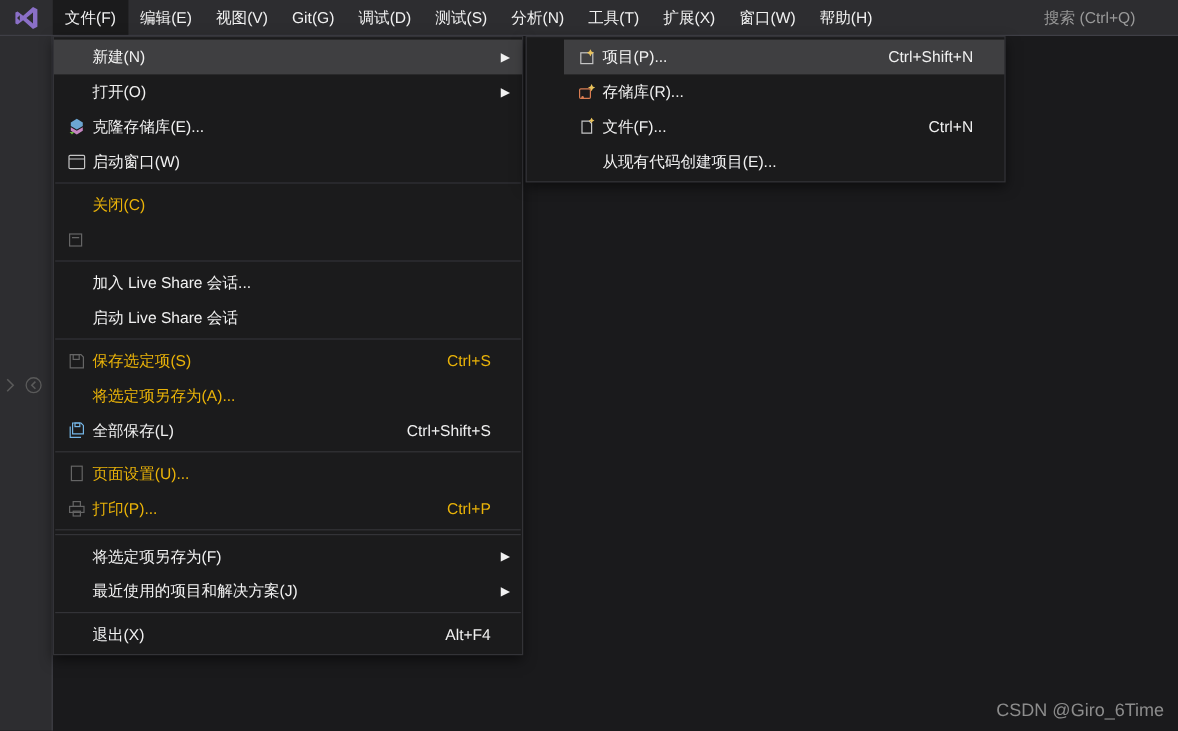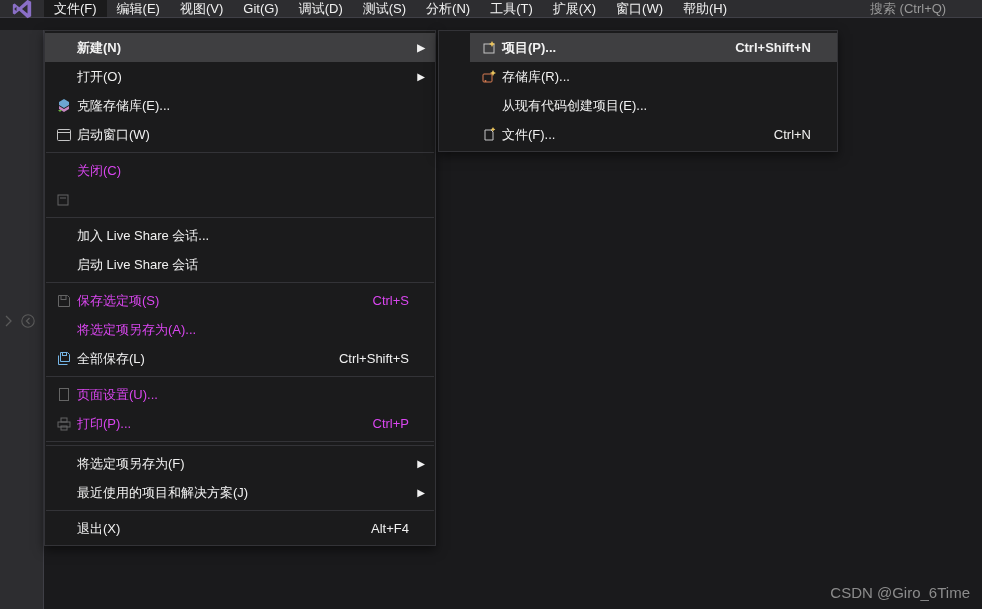--- a/index.html
+++ b/index.html
@@ -6,21 +6,21 @@
   body {
     width: 982px; height: 609px;
     background: #1a1a1c;
     font-family: "Microsoft YaHei", "Segoe UI", Arial, sans-serif;
     font-size: 13px;
     color: #f1f1f1;
     overflow: hidden;
     position: relative;
   }
   .menubar {
-    position: absolute; top: 0; left: 0; right: 0; height: 18px;
+    position: absolute; top: 0; left: 0; right: 0; height: 30px;
     background: #2d2d30;
     display: flex; align-items: stretch;
     border-bottom: 1px solid #3f3f46;
   }
   .logo {
     width: 44px; display: flex; align-items: center; justify-content: center;
   }
   .menubar-items { display: flex; align-items: stretch; }
   .menubar-item {
     padding: 0 10px; display: flex; align-items: center;
@@ -52,22 +52,22 @@
   }
   .dd-file { top: 30px; left: 44px; }
   .dd-new  { top: 30px; left: 438px; width: 400px; min-width: 400px; padding-left: 31px; }
   .mi {
     display: flex; align-items: center;
     height: 29px;
     padding: 0 26px 0 6px;
     color: #f1f1f1; cursor: default;
     position: relative;
   }
-  .mi.hover { background: #3f3f41; font-weight: bold; }
-  .mi.disabled { color: #d946ef; }
+  .mi.hover { background: #3f3f41; }
+  .mi.disabled { color: #eab308; }
   .mi .icon { width: 26px; display:flex; align-items:center; justify-content:center; flex-shrink:0; }
   .mi .label { flex: 1; }
   .mi .shortcut { margin-left: 24px; color: inherit; }
   .mi .chev { position: absolute; right: 10px; font-size: 10px; color:#f1f1f1; }
   .sep { height: 1px; background: #333337; margin: 3px 1px; }
   .watermark {
     position: absolute; right: 12px; bottom: 8px;
     color: #8c8c8c; font-size: 15px;
   }
   svg { display: block; }
@@ -247,28 +247,28 @@
     <span class="icon">
       <svg width="16" height="16" viewBox="0 0 16 16">
           <rect x="2" y="5" width="9" height="8" rx="1" fill="none" stroke="#d97d52"></rect>
           <circle cx="4.5" cy="12" r="1" fill="#d97d52"></circle>
           <path d="M12 1l1 2 2 1-2 1-1 2-1-2-2-1 2-1z" fill="#eac35c"></path>
         </svg>
     </span>
     <span class="label">存储库(R)...</span>
   </div>
   <div class="mi">
-    <span class="icon"></span>
-    <span class="label">从现有代码创建项目(E)...</span>
-  </div>
-  <div class="mi">
     <span class="icon">
       <svg width="16" height="16" viewBox="0 0 16 16">
           <path d="M4 3h6l2 2v8H4z" fill="none" stroke="#c5c5c5"></path>
           <path d="M12 0l.8 1.6L14.4 2.4 12.8 3.2 12 4.8 11.2 3.2 9.6 2.4l1.6-.8z" fill="#eac35c"></path>
         </svg>
     </span>
     <span class="label">文件(F)...</span>
     <span class="shortcut">Ctrl+N</span>
   </div>
+  <div class="mi">
+    <span class="icon"></span>
+    <span class="label">从现有代码创建项目(E)...</span>
+  </div>
 </div>
 
 <div class="watermark">CSDN @Giro_6Time</div>
 
 </body></html>

